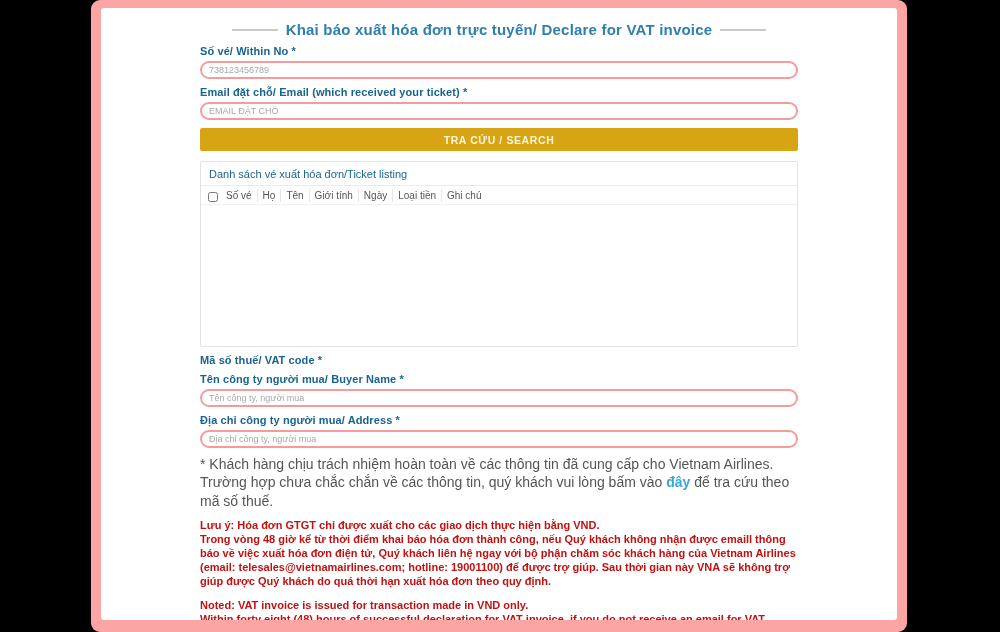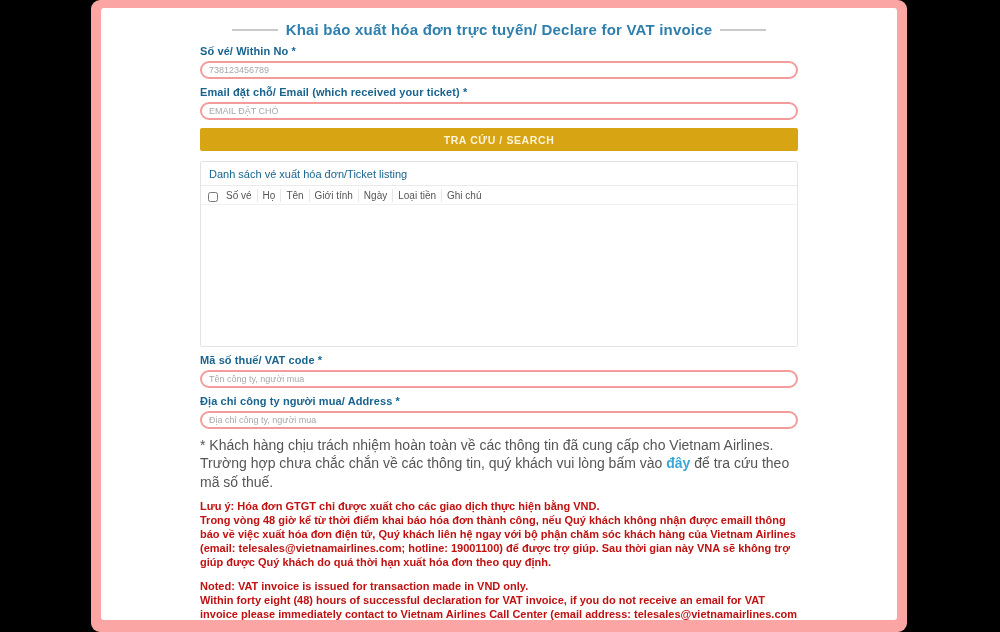--- a/index.html
+++ b/index.html
@@ -102,20 +102,21 @@
             <span class="thead-cell">Giới tính</span>
             <span class="thead-cell">Ngày</span>
             <span class="thead-cell">Loại tiền</span>
             <span class="thead-cell">Ghi chú</span>
           </div>
           <div class="listing-body"></div>
         </div>
 
         <label class="field-label">Mã số thuế/ VAT code *</label>
 
+        <label class="field-label">Tên công ty người mua/ Buyer Name *</label>
         <input class="text-input" type="text" placeholder="Tên công ty, người mua" style="">
 
         <label class="field-label">Địa chỉ công ty người mua/ Address *</label>
         <input class="text-input" type="text" placeholder="Địa chỉ công ty, người mua" style="">
 
         <p class="disclaimer"><span>* Khách hàng chịu trách nhiệm hoàn toàn về các thông tin đã cung cấp cho Vietnam Airlines. Trường hợp chưa chắc chắn về các thông tin, quý khách vui lòng bấm vào </span><a href="#">đây</a><span> để tra cứu theo mã số thuế.</span></p>
 
         <div class="note-red">
           <div>Lưu ý: Hóa đơn GTGT chỉ được xuất cho các giao dịch thực hiện bằng VND.</div>
           <div>Trong vòng 48 giờ kể từ thời điểm khai báo hóa đơn thành công, nếu Quý khách không nhận được emaill thông báo về việc xuất hóa đơn điện tử, Quý khách liên hệ ngay với bộ phận chăm sóc khách hàng của Vietnam Airlines (email: telesales@vietnamairlines.com; hotline: 19001100) để được trợ giúp. Sau thời gian này VNA sẽ không trợ giúp được Quý khách do quá thời hạn xuất hóa đơn theo quy định.</div>

